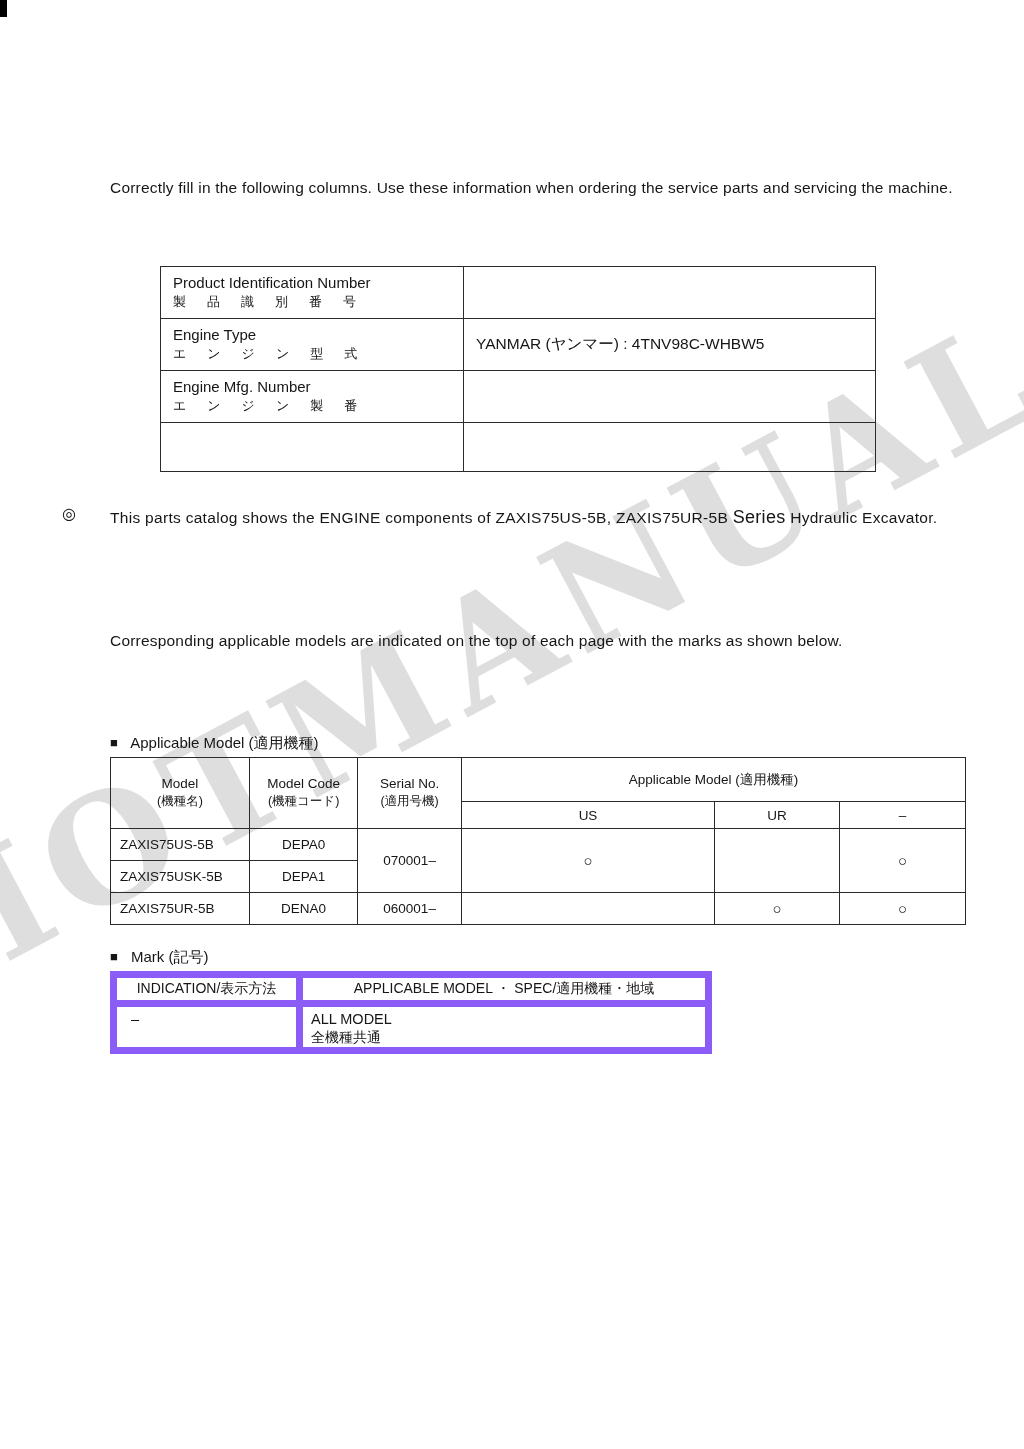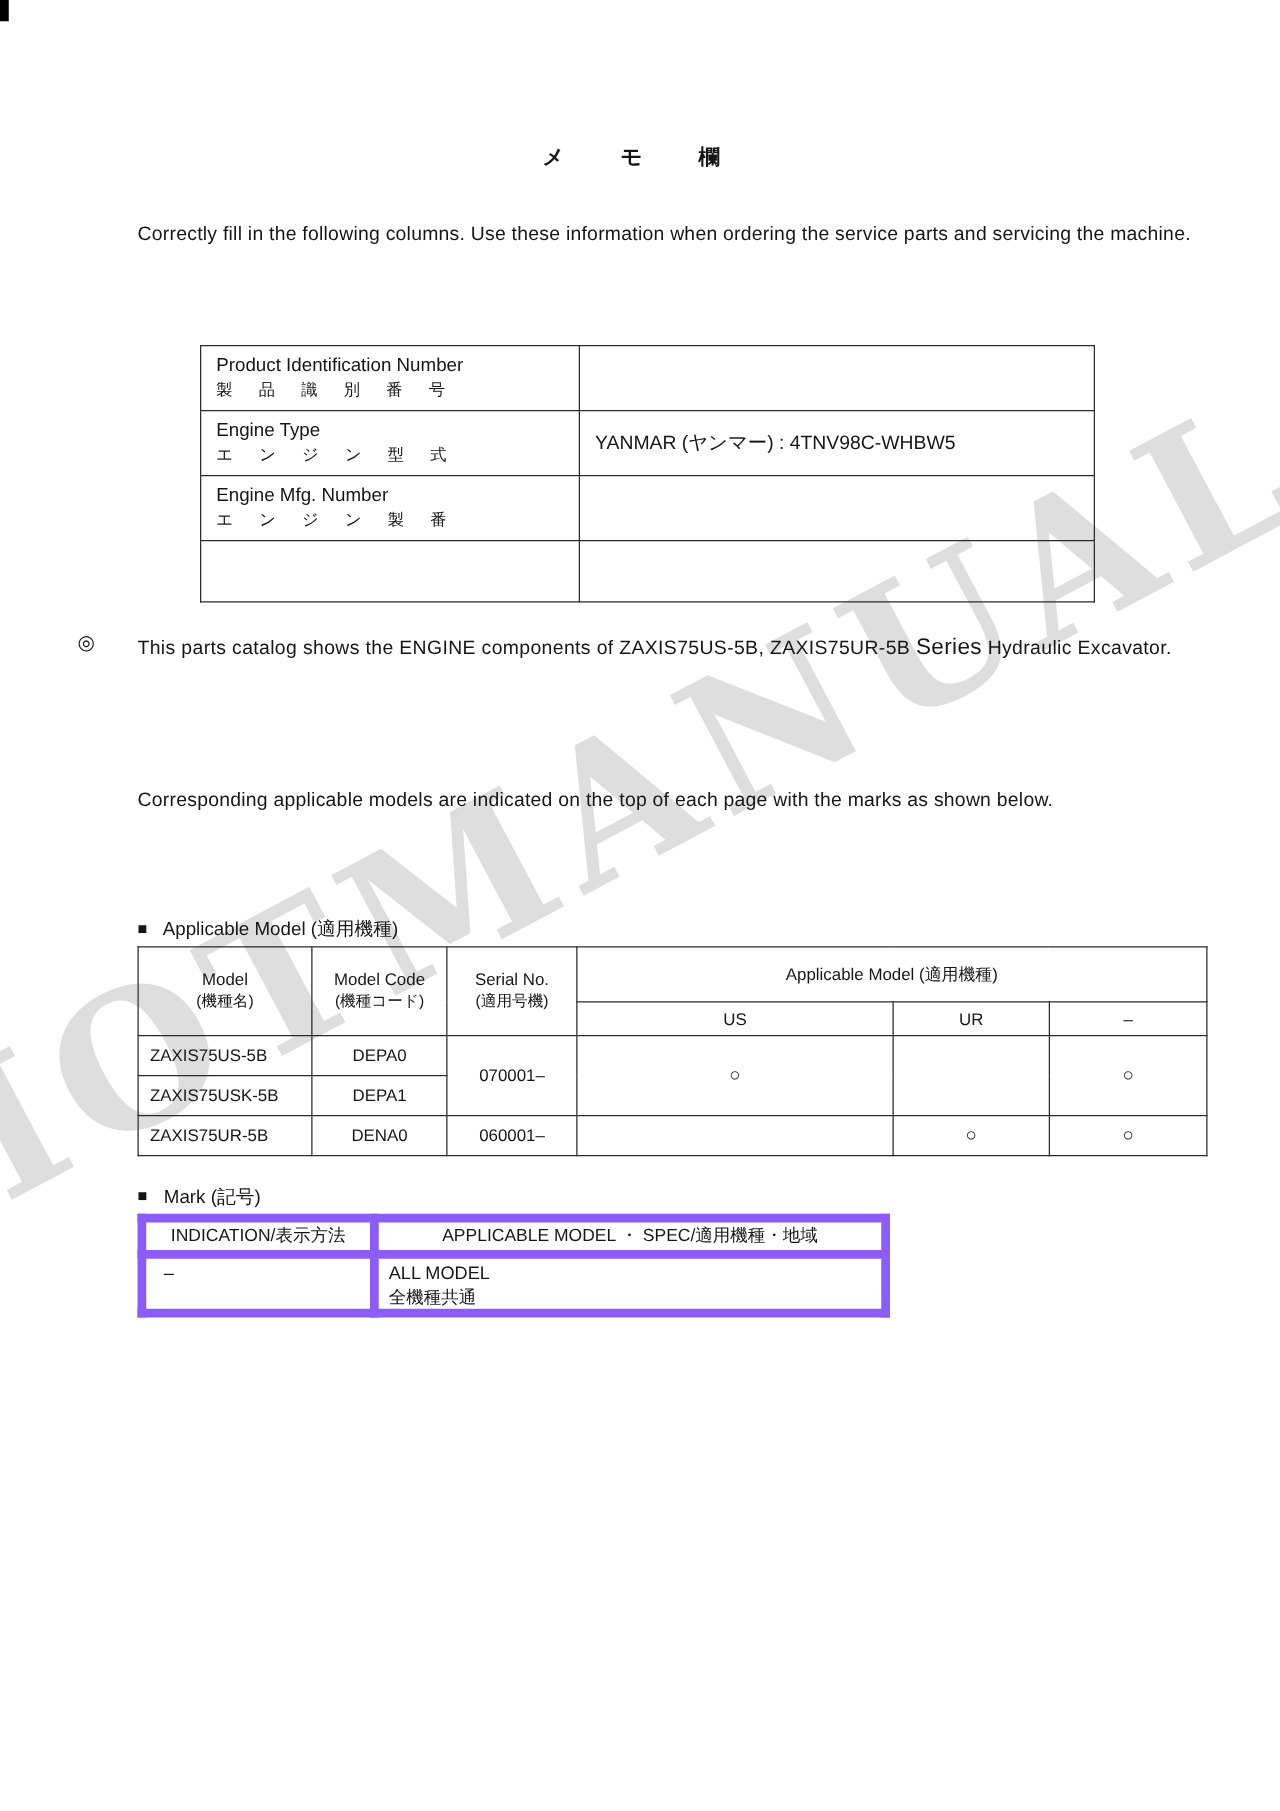--- a/index.html
+++ b/index.html
@@ -22,21 +22,21 @@
 
   .title-en { position:absolute; top:74px; left:0; right:0; text-align:center;
     font-size:18px; font-weight:bold; letter-spacing:1.5px; }
   .title-jp { position:absolute; top:114px; left:0; right:0; text-align:center;
     font-size:17px; font-weight:bold; letter-spacing:14px; }
 
   .intro { position:absolute; left:110px; top:174px; width:864px; }
   .intro-en { font-size:15.5px; line-height:1.8; letter-spacing:0.2px; }
   .intro-jp { font-size:15px; margin-top:3px; }
 
-  .id-table { position:absolute; left:160px; top:276px; width:716px; border-collapse:collapse; }
+  .id-table { position:absolute; left:160px; top:266px; width:716px; border-collapse:collapse; }
   .id-table col.c-label { width:303px; }
   .id-table td { border:1px solid #2b2b2b; vertical-align:middle; }
   .id-table tr { height:52px; }
   .id-table tr.empty-row { height:49px; }
   .label-cell { padding:5px 12px; }
   .lbl-en { font-size:15px; }
   .lbl-jp { font-size:13px; letter-spacing:4px; margin-top:2px; }
   .value-cell { padding:5px 12px; font-size:15.5px; }
 
   .note1 { position:absolute; left:62px; top:503px; width:908px; }
@@ -82,21 +82,20 @@
 </style>
 </head>
 <body>
 
 <div class="page">
   <div class="scan-mark"></div>
   <div class="watermark jp-serif">HOTMANUAL</div>
 
   <div class="content">
 
-    <div class="title-jp">メ　モ　欄</div>
 
     <div class="intro">
       <div class="intro-en">Correctly fill in the following columns. Use these information when ordering the service parts and servicing the machine.</div>
     </div>
 
     <table class="id-table">
       <colgroup>
           <col class="c-label">
           <col class="c-value">
         </colgroup>

